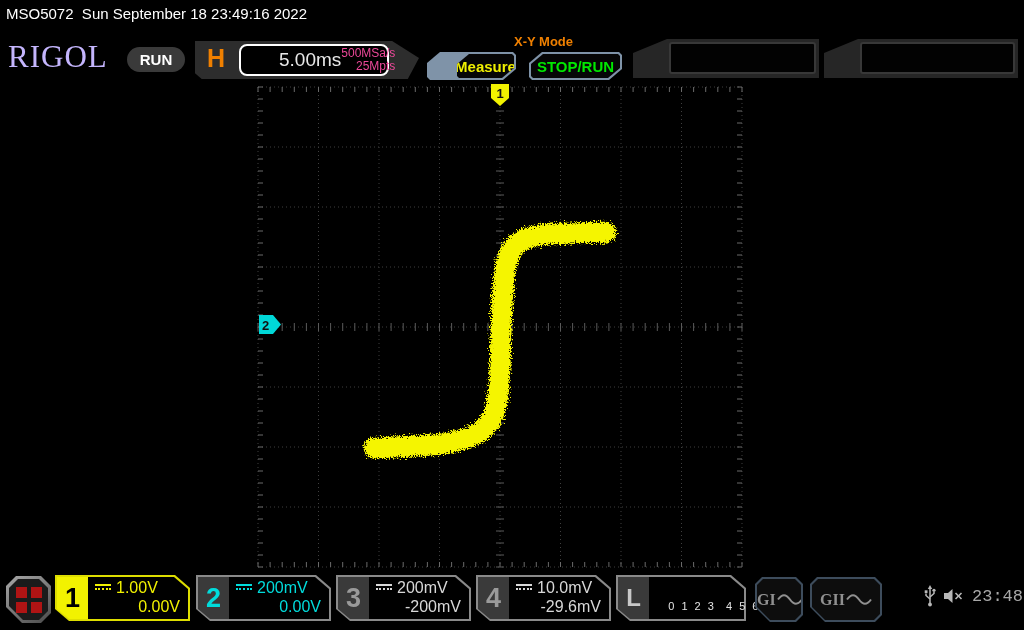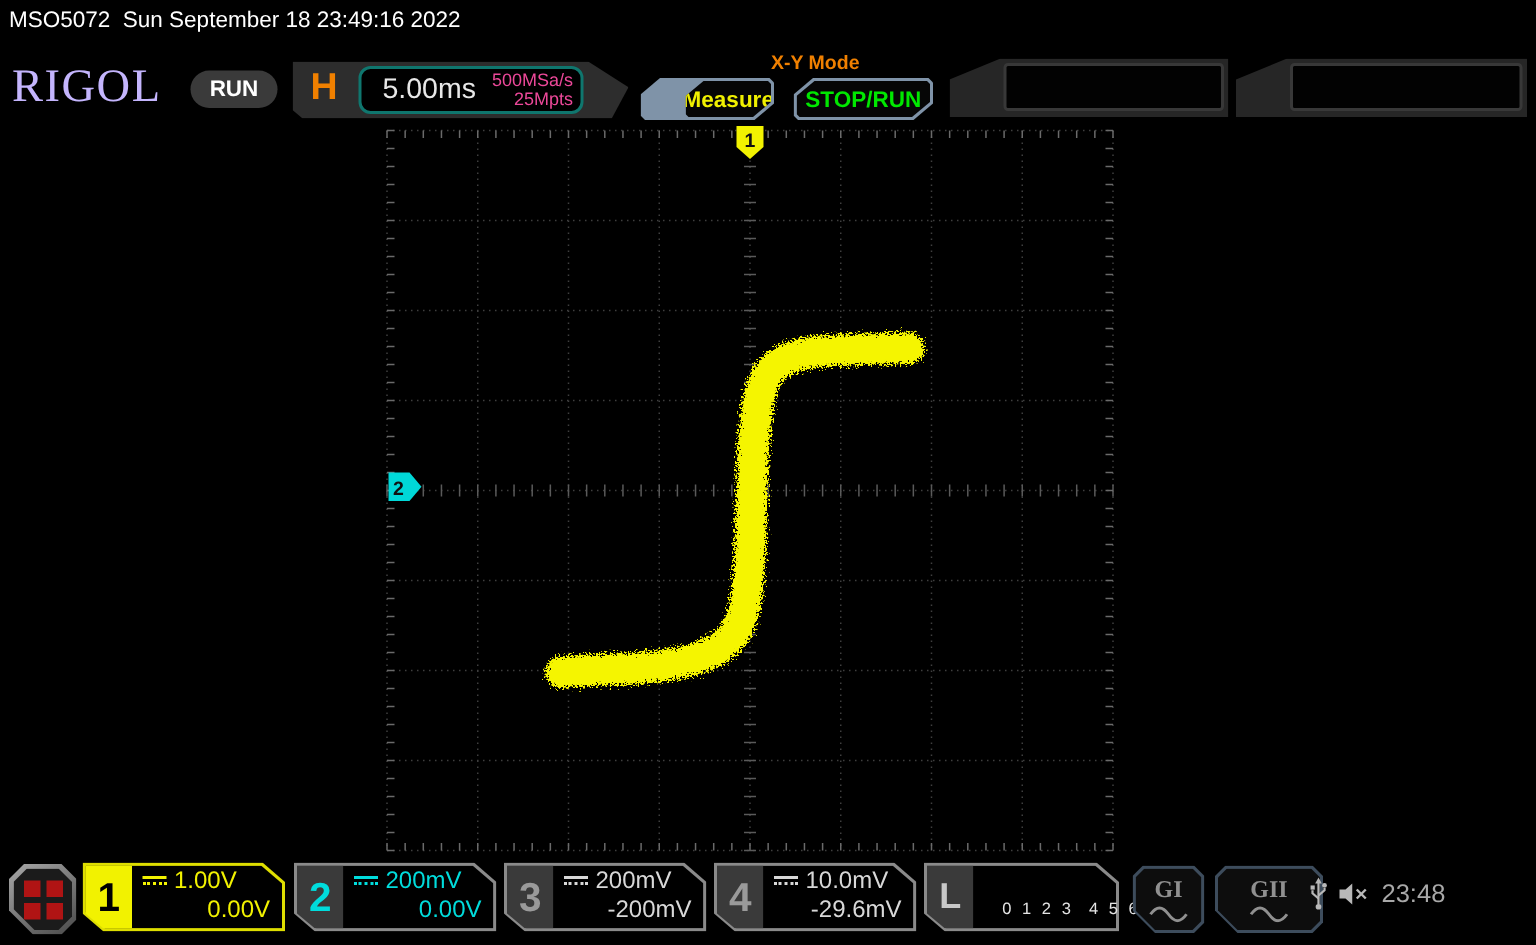--- a/index.html
+++ b/index.html
@@ -12,21 +12,21 @@
 
   
   .logo{left:8px;top:39px;color:#c4b5fd;font-family:"Liberation Serif",serif;
         font-weight:normal;font-size:31px;letter-spacing:1px;}
   .run-pill{left:127px;top:47px;width:58px;height:25px;background:#3a3a3a;border-radius:13px;
         color:#ffffff;font-weight:bold;font-size:15px;display:flex;align-items:center;justify-content:center;}
   .h-panel{left:195px;top:41px;width:224px;height:38px;background:#2d2d2d;
         clip-path:polygon(0 0,88% 0,100% 45%,95% 100%,3% 100%,0 85%);}
   .h-label{position:absolute;left:12px;top:3px;color:#f08000;font-size:25px;font-weight:bold;}
   .h-inner{position:absolute;left:44px;top:3px;right:30px;bottom:3px;background:#000;
-        border:2px solid #0f766e;border-radius:8px;display:flex;align-items:center;}
+        border:2px solid #ffffff;border-radius:8px;display:flex;align-items:center;padding-left:24px;}
   .h-timebase{color:#e8e8e8;font-size:19px;margin-left:14px;}
   .h-rates{margin-left:auto;margin-right:5px;text-align:right;color:#ec4899;font-size:12px;line-height:13px;}
   .xy-label{left:468px;top:34px;width:105px;text-align:right;color:#f08000;font-weight:bold;font-size:13px;}
 
   .panel-btn{height:28px;}
   .pb-bg{position:absolute;inset:0;background:#7f93a8;
      clip-path:polygon(13px 0,calc(100% - 3px) 0,100% 3px,100% calc(100% - 11px),calc(100% - 13px) 100%,3px 100%,0 calc(100% - 3px),0 11px);}
   .pb-fg{position:absolute;inset:2px;background:#060606;font-weight:bold;font-size:15px;
      clip-path:polygon(12px 0,calc(100% - 2px) 0,100% 2px,100% calc(100% - 10px),calc(100% - 12px) 100%,2px 100%,0 calc(100% - 2px),0 10px);
      display:flex;align-items:center;justify-content:center;}
@@ -71,24 +71,24 @@
   .l-badge{left:616px;top:575px;width:130px;height:46px;--bc:#8a8a8a;--tc:#3a3a3a;--nc:#c8c8c8;}
   .lb-rows{position:absolute;left:40px;top:4px;color:#e4e4e4;font-size:11px;line-height:18px;white-space:pre;}
   .lb-r1{letter-spacing:2px;}
 
   .gen{top:577px;width:48px;height:45px;}
   .gen1{left:755px;} .gen2{left:810px;padding-left:24px;}
   .gen-bg{position:absolute;inset:0;background:#3d4c5c;
      clip-path:polygon(7px 0,calc(100% - 7px) 0,100% 7px,100% calc(100% - 7px),calc(100% - 7px) 100%,15px 100%,0 calc(100% - 15px),0 7px);}
   .gen-fg{position:absolute;inset:2px;background:#0d0d0d;
      clip-path:polygon(6px 0,calc(100% - 6px) 0,100% 6px,100% calc(100% - 6px),calc(100% - 6px) 100%,13px 100%,0 calc(100% - 13px),0 6px);
-     display:flex;flex-direction:column;align-items:center;justify-content:center;gap:1px;
+     display:flex;flex-direction:row;align-items:center;justify-content:center;gap:1px;
      color:#909090;font-family:"Liberation Serif",serif;font-weight:bold;font-size:16px;}
 
-  .status-icons{left:872px;top:584px;display:flex;align-items:center;gap:6px;}
+  .status-icons{left:923px;top:584px;display:flex;align-items:center;gap:6px;font-family:Liberation Mono, monospace;}
   .clock{color:#a8a8a8;font-size:17px;margin-left:2px;}
 </style>
 </head>
 <body>
 
 <div class="abs title">MSO5072  Sun September 18 23:49:16 2022</div>
 
 <div class="abs logo">RIGOL</div>
 <div class="abs run-pill">RUN</div>
 

